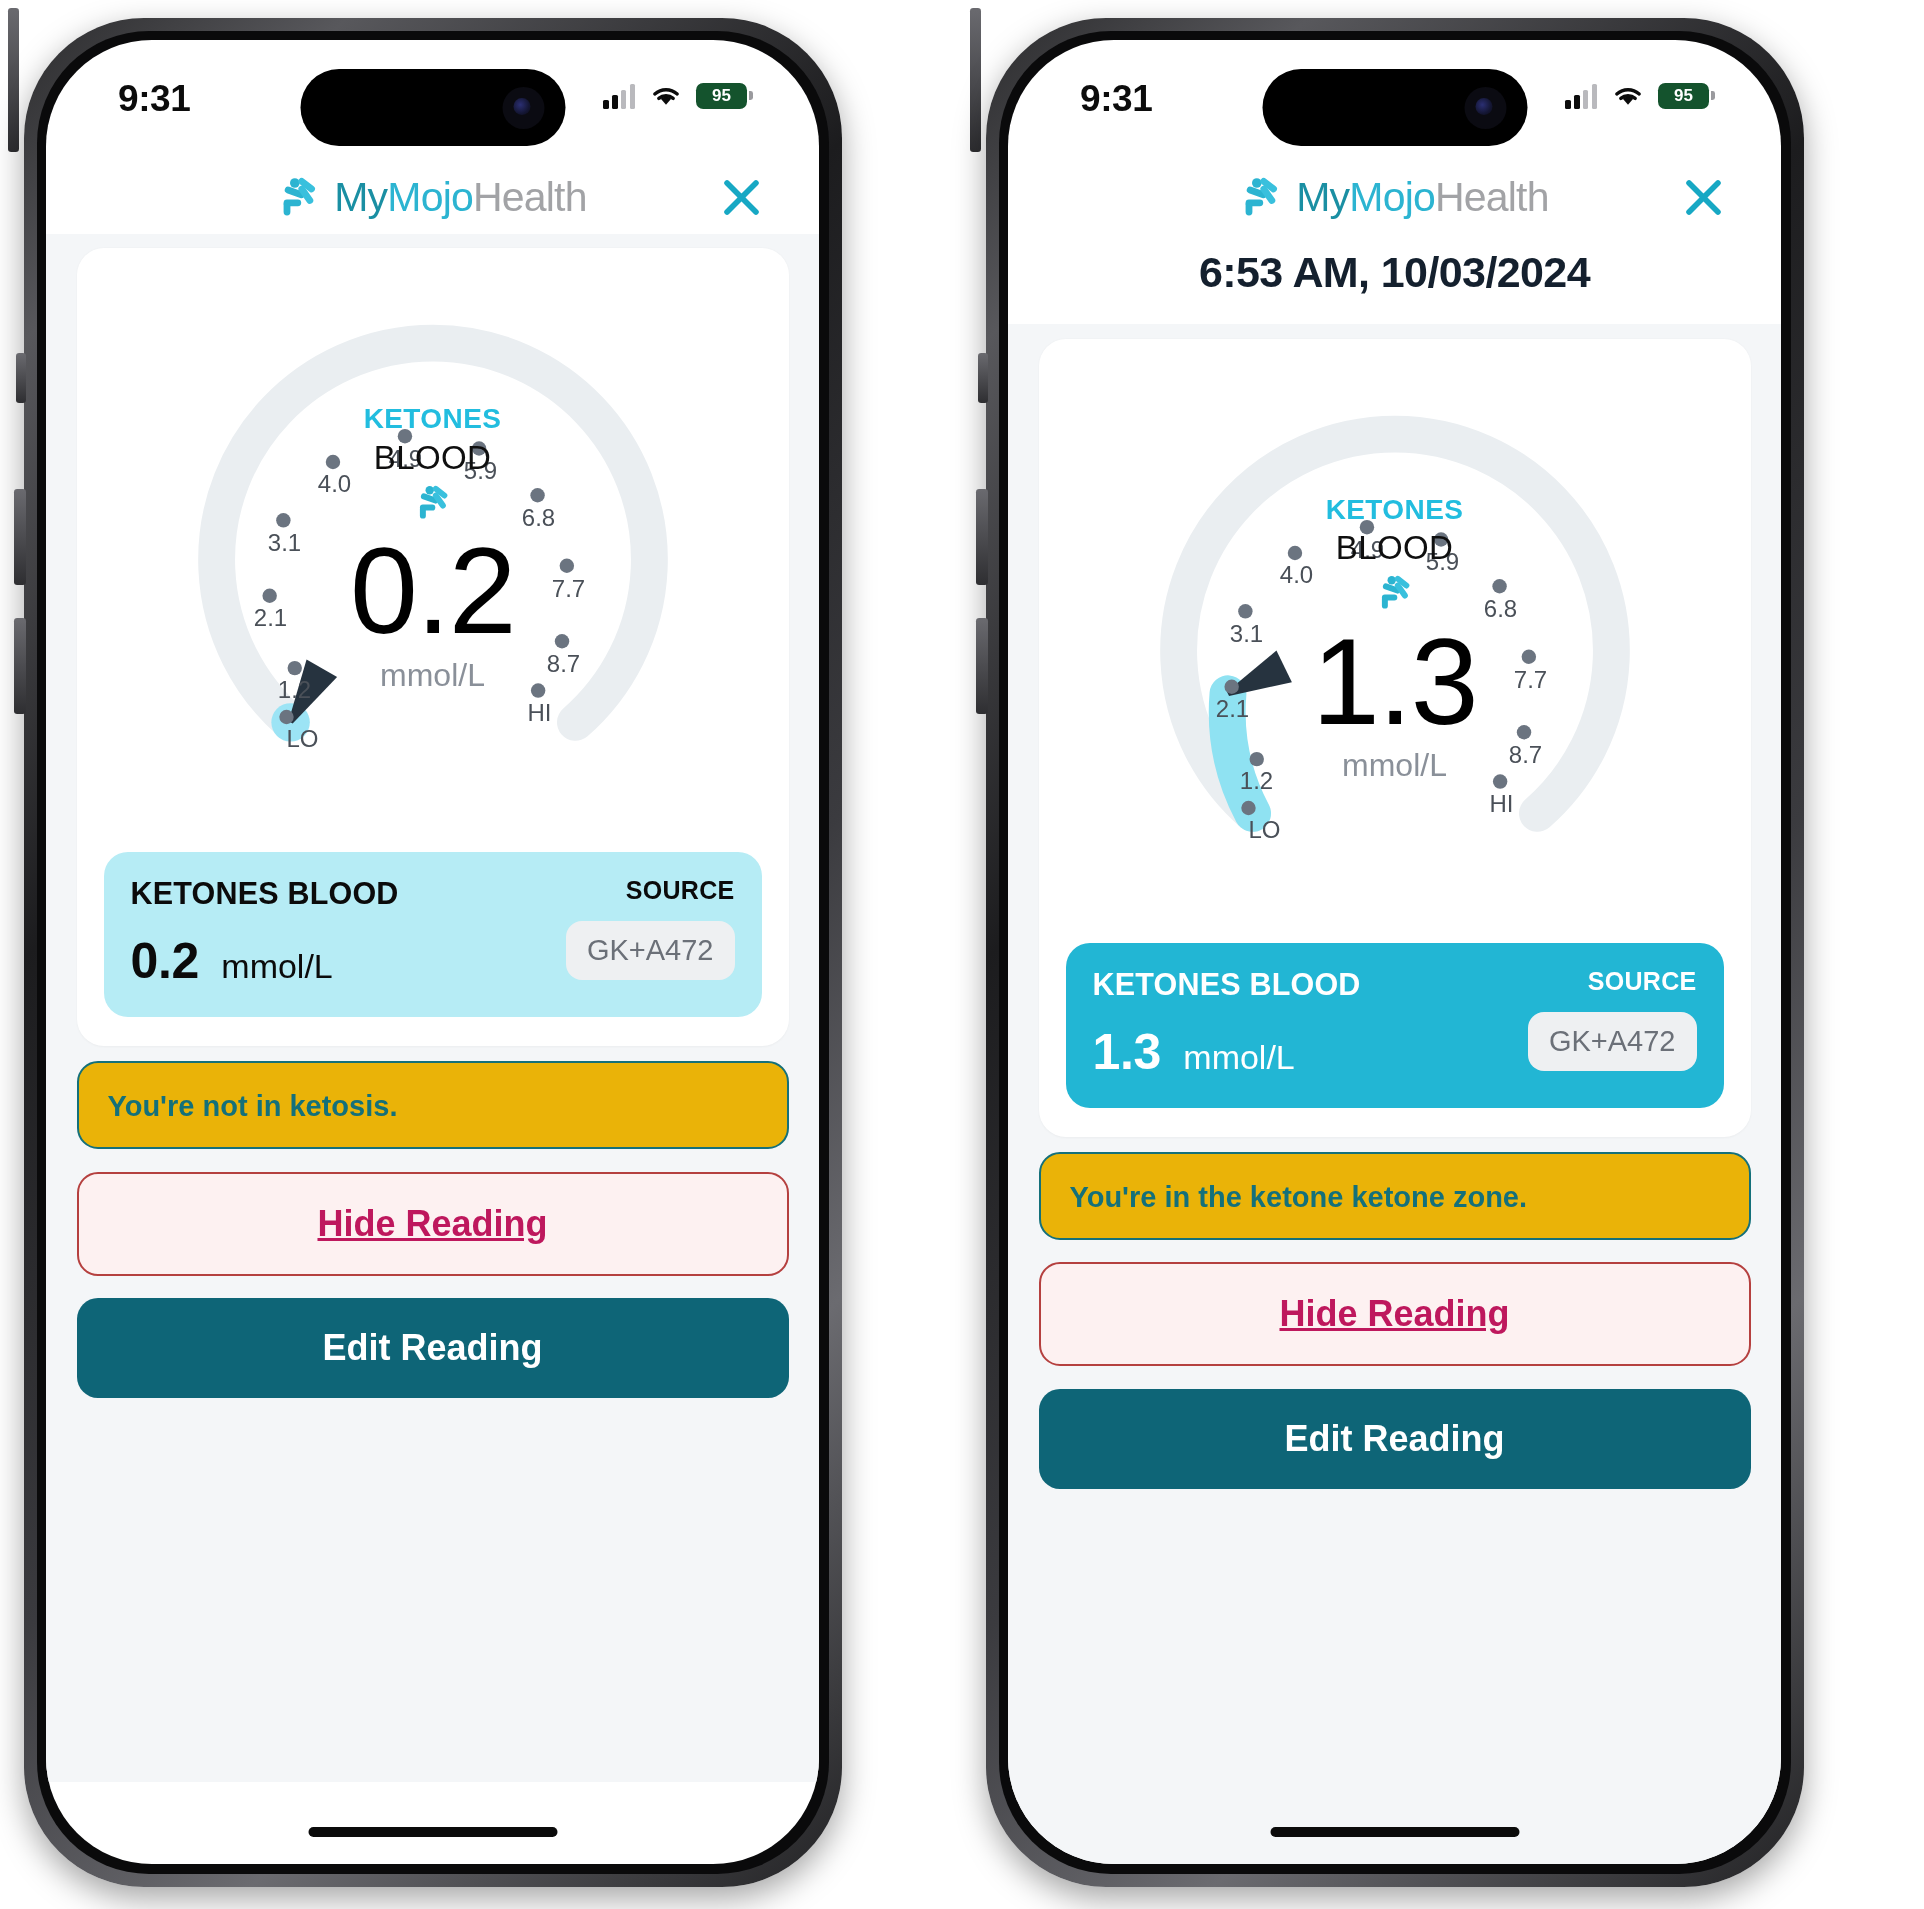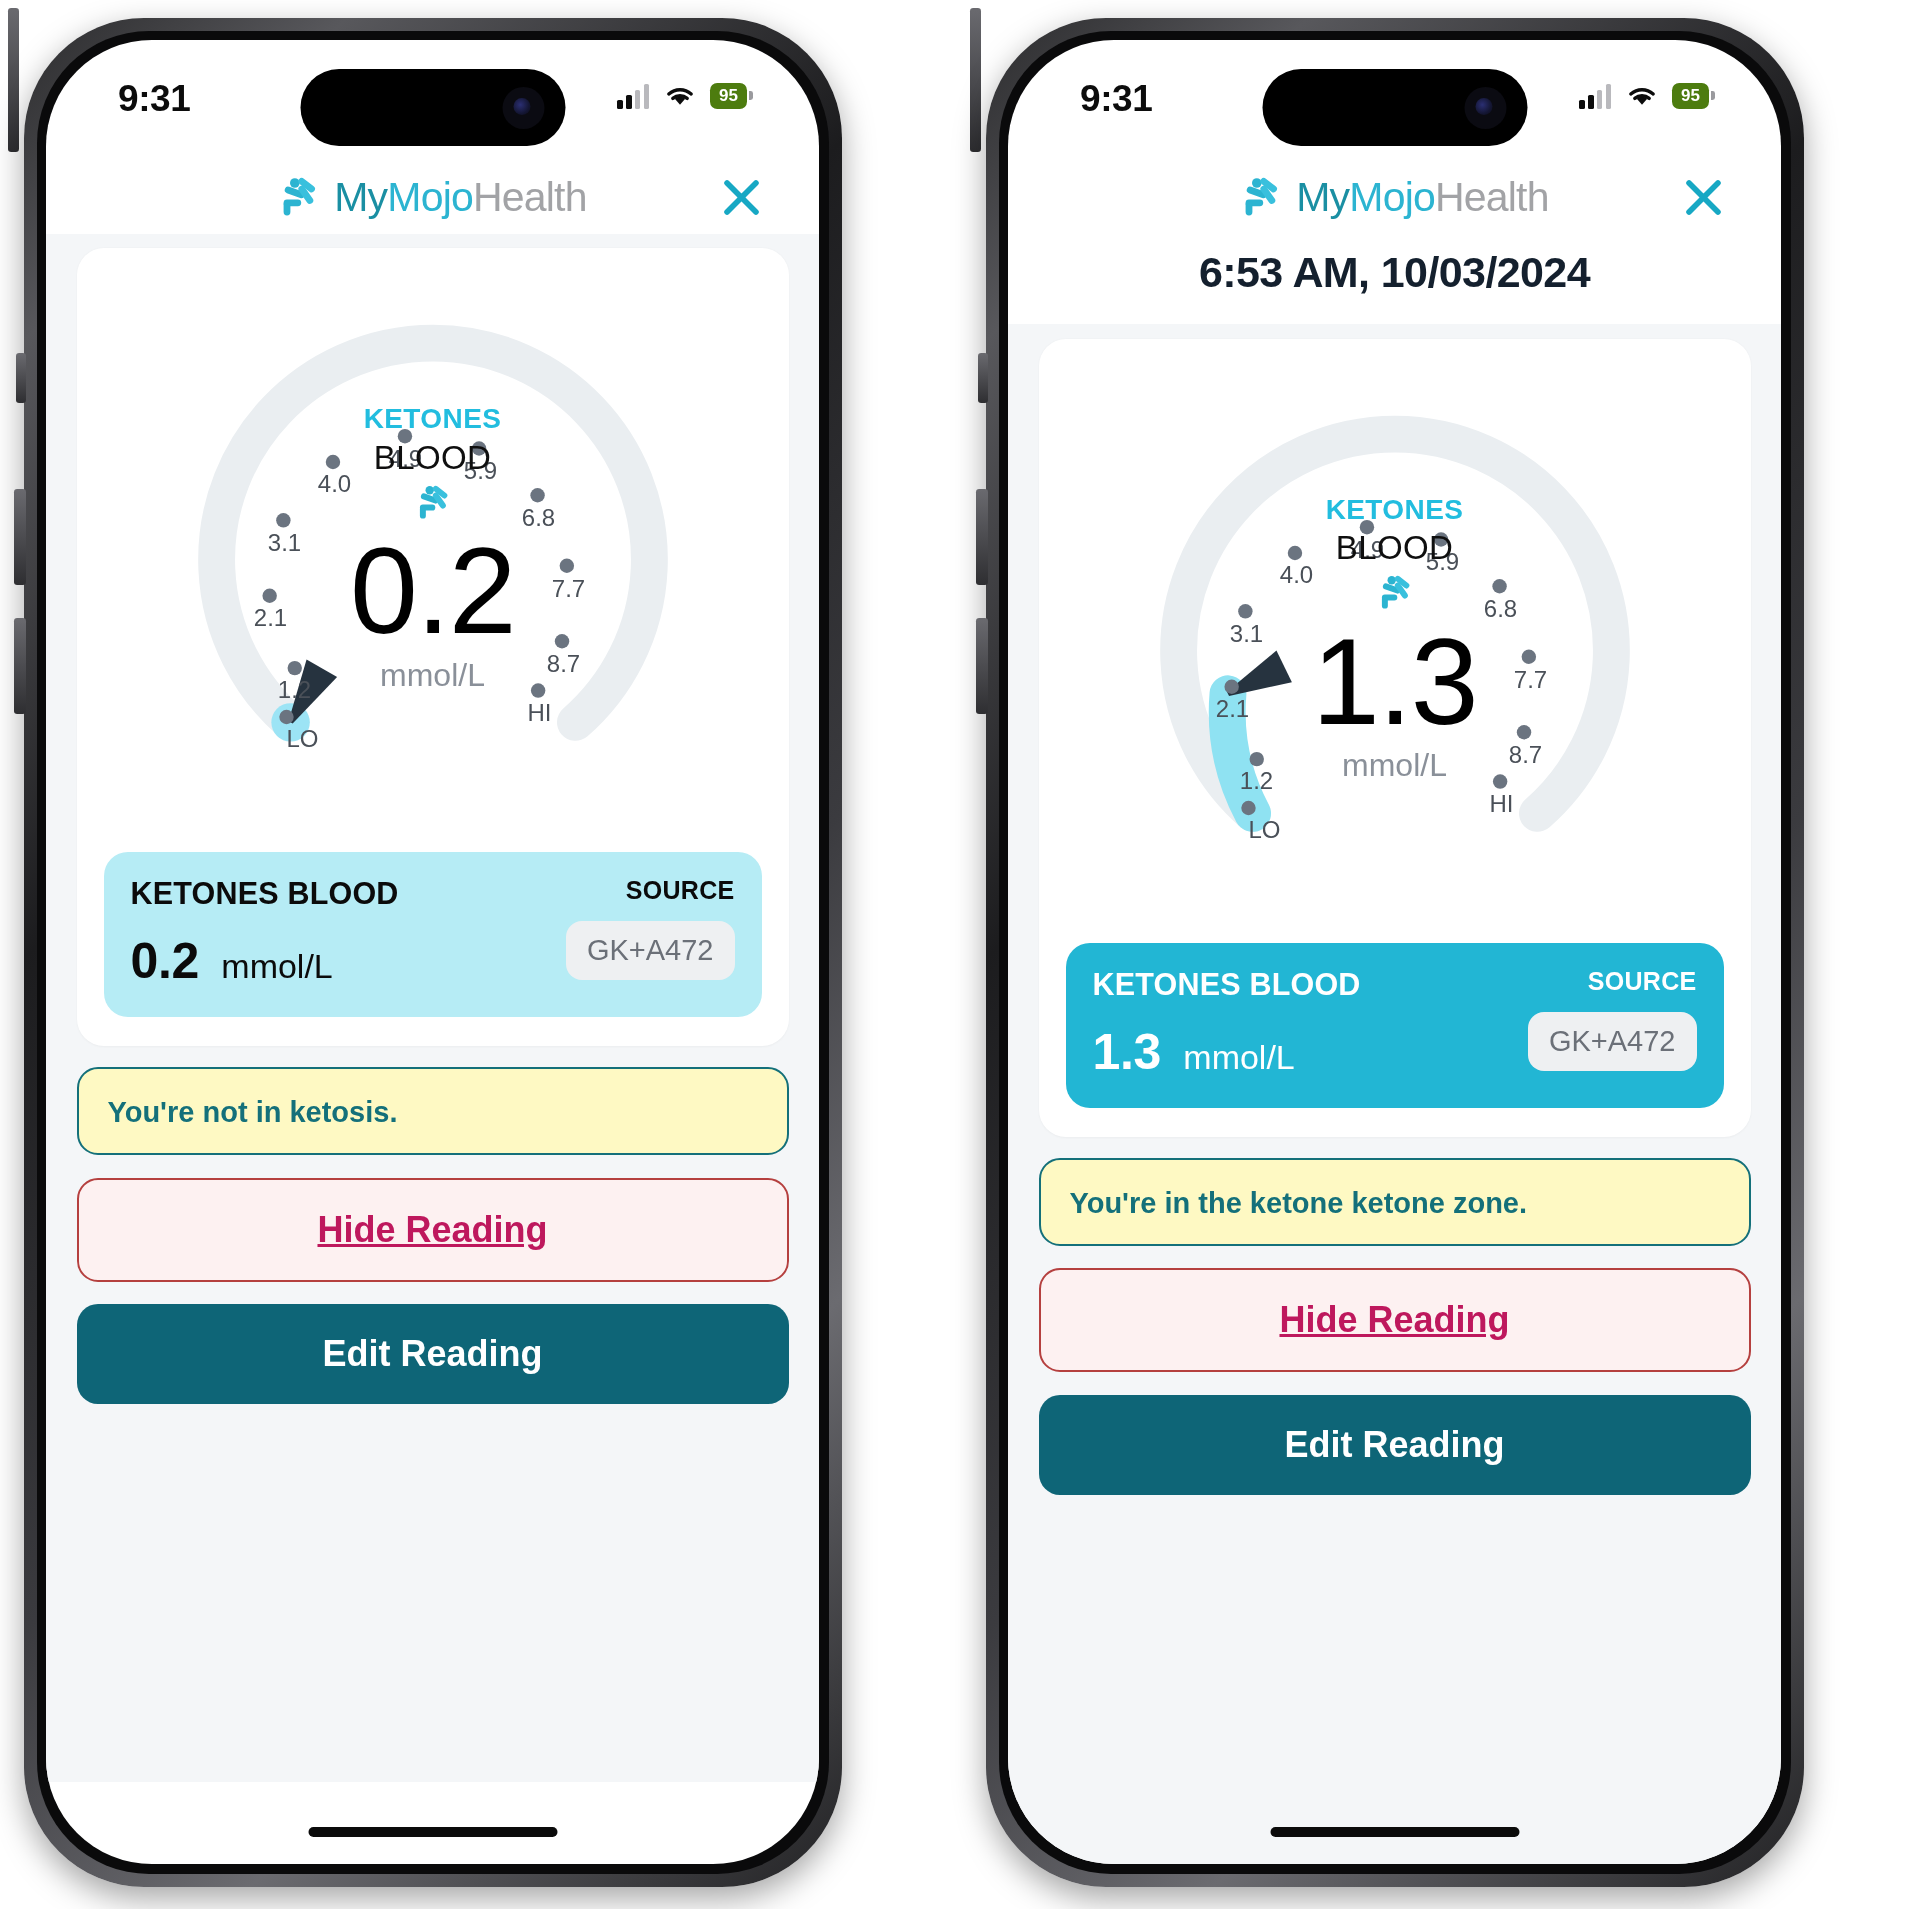--- a/index.html
+++ b/index.html
@@ -92,22 +92,22 @@
     padding-top: 4.8px;
   }
   .cellular { display: flex; align-items: flex-end; gap: 3.2px; height: 26px; }
   .cellular i { display:block; width: 5.6px; background: #0c0c0c; border-radius: 1.6px; }
   .cellular i:nth-child(1){ height: 8.8px; }
   .cellular i:nth-child(2){ height: 13.6px; }
   .cellular i:nth-child(3){ height: 19px; background:#b9b9bd; }
   .cellular i:nth-child(4){ height: 25px; background:#b9b9bd; }
   .wifi { width: 32px; height: 24px; }
   .battery {
-    width: 37px; height: 26px; border-radius: 7.2px;
-    background: #4d7c0f; color: #ffffff;
+    width: 51px; height: 26px; border-radius: 7.2px;
+    background: #14532d; color: #ffffff;
     font-size: 17px; font-weight: 700;
     display: flex; align-items: center; justify-content: center;
     position: relative;
   }
   .battery::after {
     content: ""; position: absolute; right: -6.4px; top: 8px;
     width: 4px; height: 9.6px; border-radius: 0 2.4px 2.4px 0;
     background: #9a9a9e;
   }
   .dynamic-island {
@@ -293,22 +293,22 @@
     background: #eef0f2;
     border-radius: 16px;
     padding: 13px 21px;
     font-size: 29px;
     color: #6b7078;
     white-space: nowrap;
   }
 
   
   .msg-box {
-    margin-top: 21px;
-    background: #fef9c3;
+    margin-top: 15px;
+    background: #eab308;
     border: 2.4px solid #14707a;
     border-radius: 21px;
     padding: 27px 29px;
     font-size: 29px;
     font-weight: 700;
     color: #14707a;
     height: 88px;
     box-sizing: border-box;
     overflow: hidden;
   }

